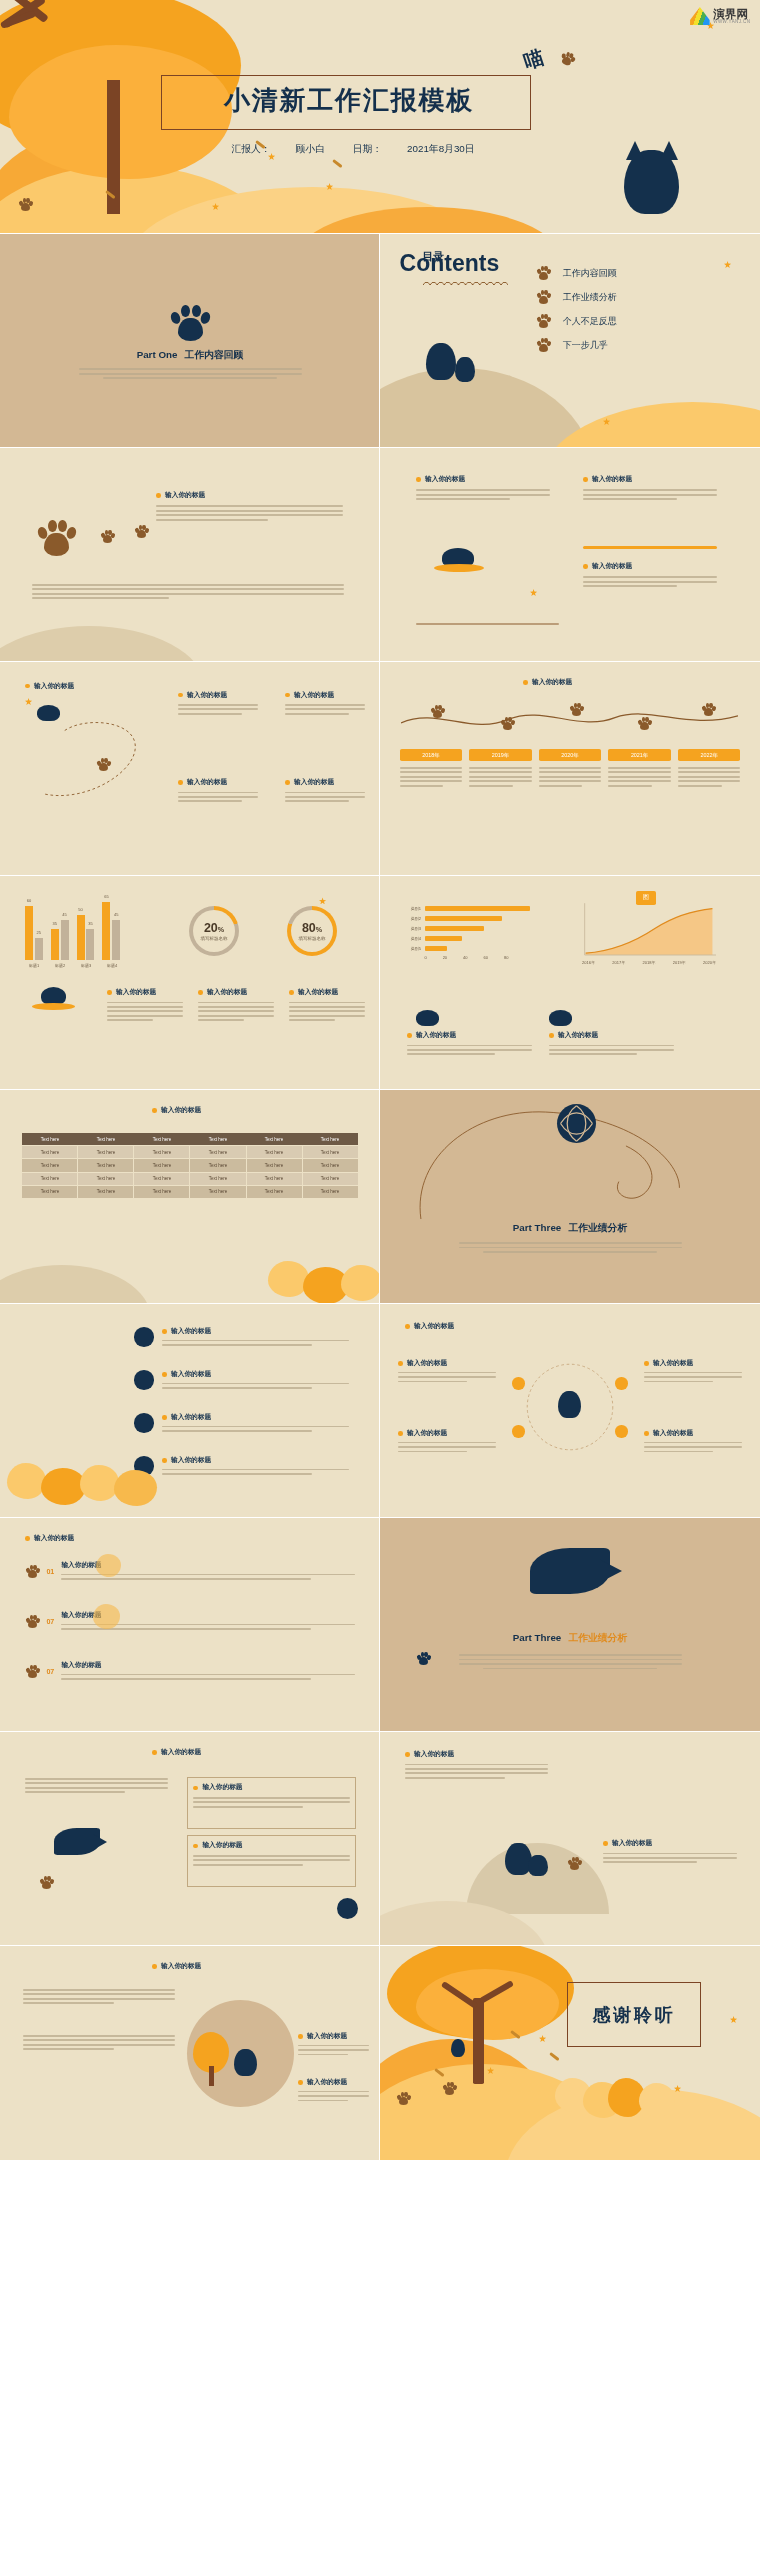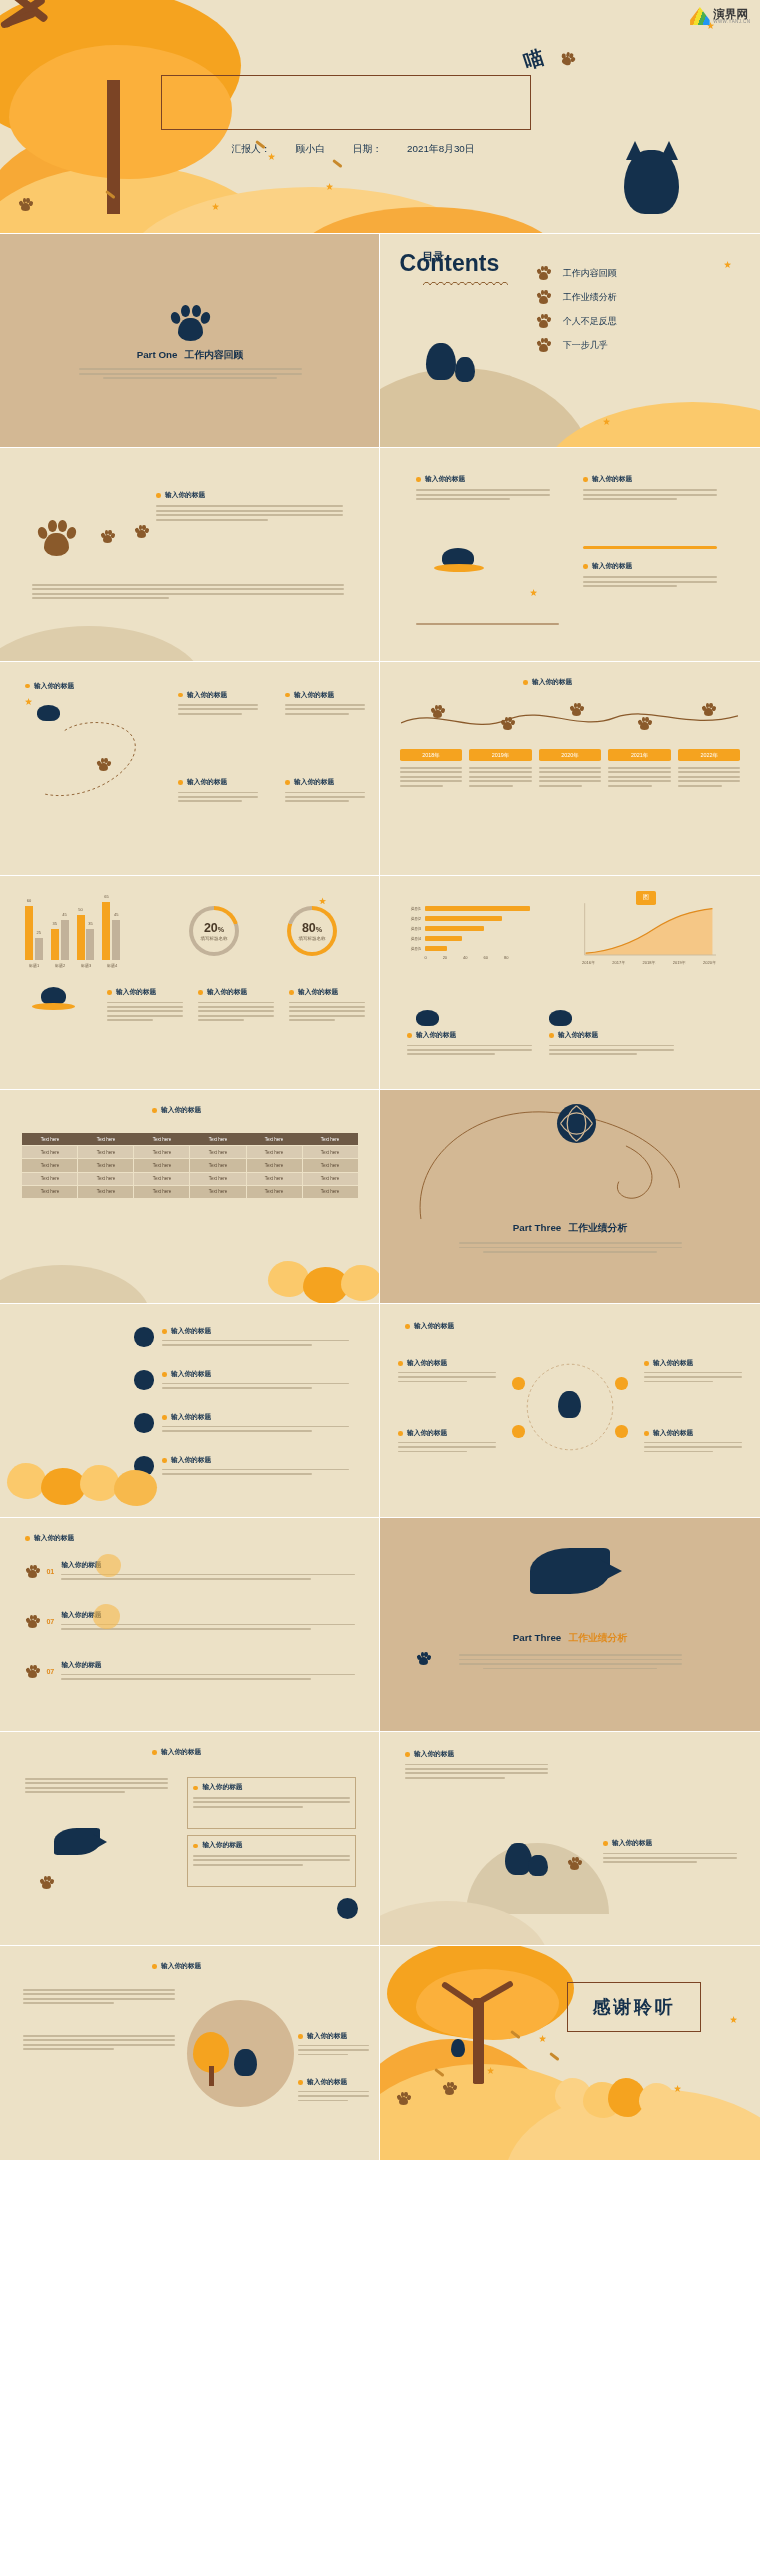--- a/index.html
+++ b/index.html
@@ -149,21 +149,21 @@
   .hbar-row { display:flex; align-items:center; gap:3.6px; margin-bottom:4.5px; }
   .hbar-row .ax { width:19.6px; text-align:right; font-size:4px; color:#6b5a44; }
   .hbar-row .bk { height:5.4px; background:#f5a31f; border-radius:0.9px; }
 
   
   .fish { position:absolute; background:#14304c;
     border-radius:50% 8% 50% 8% / 50% 8% 50% 8%; }
   .yarn { position:absolute; border-radius:50%; background:#14304c; }
 
   
-  .ty-box { position:absolute; left:187px; top:36px; width:134px; height:50px;
+  .ty-box { position:absolute; left:187px; top:36px; width:134px; height:65px;
      border:1.8px solid #7b4425; display:flex; align-items:center; justify-content:center; }
   .ty-box span { font-size:18px; font-weight:bold; color:#14304c; letter-spacing:2.7px; }
 </style>
 </head>
 <body>
 
 <div class="grid">
 
   <div class="slide full">
     <div class="hill t-hill1"></div>
@@ -186,20 +186,21 @@
       </div>
     <div class="leaf" style="left:268px;top:153px;"></div>
     <div class="leaf" style="left:326px;top:183px;"></div>
     <div class="leaf" style="left:212px;top:203px;"></div>
     <div class="twig" style="left:255px;top:143px;"></div>
     <div class="twig" style="left:332px;top:162px;"></div>
     <div class="twig" style="left:105px;top:193px;"></div>
     <div class="leaf" style="left:707px;top:22px;"></div>
 
     <div class="title-box"></div>
+    <div class="title-text">小清新工作汇报模板</div>
     <div class="meow">喵</div>
     <div class="paw brown" style="left:560px;top:52px;transform:rotate(20deg)">
         <i class="pad"></i>
         <i class="t1"></i>
         <i class="t2"></i>
         <i class="t3"></i>
         <i class="t4"></i>
       </div>
 
     <div class="subline">

